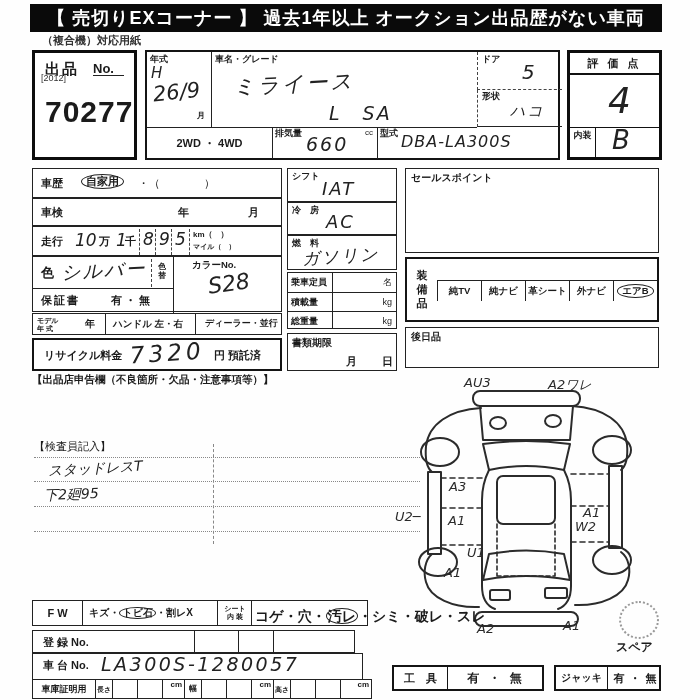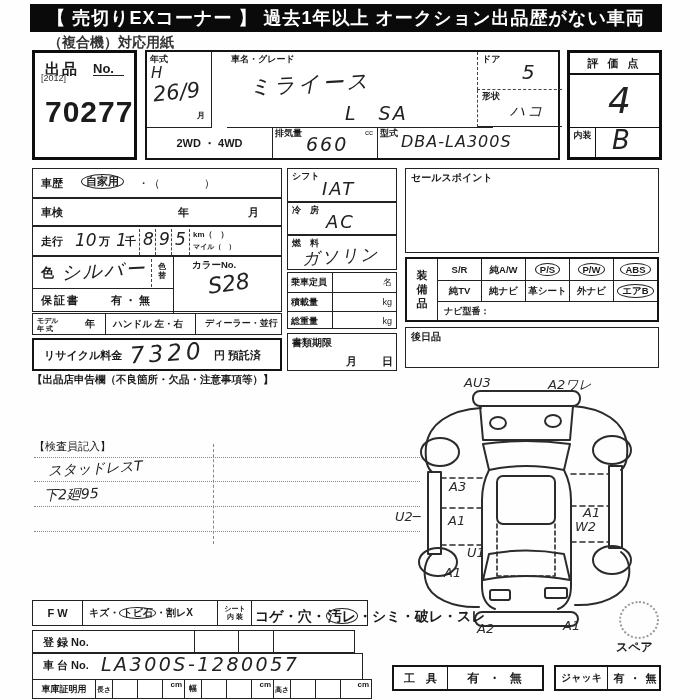--- a/index.html
+++ b/index.html
@@ -24,39 +24,39 @@
   .stack7{font-size:7px;font-weight:bold;line-height:1.15;text-align:center;}
   .mark{position:absolute;font-family:"DejaVu Sans",sans-serif;font-style:italic;font-size:13px;color:#2a2a2a;white-space:nowrap;}
   svg{display:block;}
 </style>
 </head>
 <body>
 
 <div class="sheet">
 
   <div class="abs banner" style="left:30px;top:4px;width:632px;height:28px;">【 売切りEXコーナー 】 過去1年以上 オークション出品歴がない車両</div>
-  <div class="abs" style="left:48px;top:35px;font-size:14px;font-weight:bold;color:#333;">（複合機）対応用紙</div>
+  <div class="abs" style="left:42px;top:35px;font-size:11px;font-weight:bold;color:#333;">（複合機）対応用紙</div>
 
   <div class="abs bx3" style="left:32px;top:50px;width:105px;height:110px;">
     <span class="abs" style="left:10px;top:8px;font-size:15px;font-weight:bold;letter-spacing:2px;">出品</span>
     <span class="abs" style="left:58px;top:9px;font-size:13px;font-weight:bold;border-bottom:1.4px solid #222;padding-right:10px;">No.</span>
     <span class="abs" style="left:6px;top:21px;font-size:9px;color:#333;">[2012]</span>
     <span class="abs" style="left:10px;top:44px;width:84px;text-align:center;font-size:30px;font-weight:bold;letter-spacing:1px;">70277</span>
   </div>
 
   <div class="abs bx2" style="left:145px;top:50px;width:415px;height:110px;">
 
     <div class="abs" style="left:0;top:0;width:64px;height:75px;border-right:1.4px solid #222;border-bottom:1.4px solid #222;">
       <span class="abs lbl" style="left:3px;top:3px;">年式</span>
       <span class="abs hw" style="left:4px;top:14px;font-size:15px;">H</span>
       <span class="abs hw" style="left:6px;top:30px;font-size:21px;transform:rotate(-6deg);">26/9</span>
       <span class="abs lbl" style="left:50px;top:60px;font-size:8px;">月</span>
     </div>
 
-    <div class="abs" style="left:80px;top:0;width:266px;height:75px;border-bottom:1.4px solid #222;">
+    <div class="abs" style="left:64px;top:0;width:266px;height:75px;border-bottom:1.4px solid #222;">
       <span class="abs lbl" style="left:4px;top:3px;">車名・グレード</span>
       <span class="abs hw" style="left:22px;top:22px;font-size:21px;letter-spacing:3px;transform:rotate(-3deg);">ミライース</span>
       <span class="abs hw" style="left:118px;top:52px;font-size:19px;letter-spacing:2px;">L　SA</span>
     </div>
 
     <div class="abs" style="left:330px;top:0;width:85px;height:38px;border-bottom:1.4px dashed #444;border-left:1.4px dashed #444;box-sizing:border-box;">
       <span class="abs lbl" style="left:4px;top:3px;">ドア</span>
       <span class="abs hw" style="left:44px;top:10px;font-size:20px;">5</span>
     </div>
     <div class="abs" style="left:330px;top:38px;width:85px;height:37px;border-bottom:1.4px solid #222;border-left:1.4px dashed #444;box-sizing:border-box;">
@@ -180,56 +180,36 @@
 
   <div class="abs bx" style="left:405px;top:168px;width:254px;height:85px;">
     <span class="abs" style="left:5px;top:4px;font-size:10px;font-weight:bold;">セールスポイント</span>
   </div>
   <div class="abs bx2" style="left:405px;top:257px;width:254px;height:65px;">
     <div class="abs" style="left:0;top:0;width:30px;height:100%;display:flex;flex-direction:column;align-items:center;justify-content:center;gap:3px;font-size:11px;font-weight:bold;">
       <span>装</span>
       <span>備</span>
       <span>品</span>
     </div>
-    <div class="abs" style="left:30px;top:0;width:220px;height:21px;display:flex;">
-      <div class="equip-cell">
-          <span>S/R</span>
-        </div>
-      <div class="equip-cell">
-          <span>純A/W</span>
-        </div>
-      <div class="equip-cell">
-          <span class="circ">P/S</span>
-        </div>
-      <div class="equip-cell">
-          <span class="circ">P/W</span>
-        </div>
-      <div class="equip-cell">
-          <span class="circ">ABS</span>
-        </div>
-    </div>
     <div class="abs" style="left:30px;top:21px;width:220px;height:21px;display:flex;border-top:1.2px solid #222;box-sizing:border-box;">
       <div class="equip-cell">
           <span>純TV</span>
         </div>
       <div class="equip-cell">
           <span>純ナビ</span>
         </div>
       <div class="equip-cell">
           <span>革シート</span>
         </div>
       <div class="equip-cell">
           <span>外ナビ</span>
         </div>
       <div class="equip-cell">
           <span class="circ">エアB</span>
         </div>
-    </div>
-    <div class="abs" style="left:30px;top:42px;width:220px;height:20px;border-top:1.2px solid #222;border-left:1.2px solid #222;box-sizing:border-box;">
-      <span class="abs" style="left:6px;top:5px;font-size:9px;font-weight:bold;">ナビ型番：</span>
     </div>
   </div>
   <div class="abs bx" style="left:405px;top:327px;width:254px;height:41px;">
     <span class="abs" style="left:5px;top:4px;font-size:10px;font-weight:bold;">後日品</span>
   </div>
 
   <div class="abs" style="left:34px;top:441px;font-size:11px;font-weight:normal;">【検査員記入】</div>
   <div class="hdot" style="left:34px;top:457px;width:386px;"></div>
   <div class="hdot" style="left:34px;top:481px;width:386px;"></div>
   <div class="hdot" style="left:34px;top:506px;width:386px;"></div>

